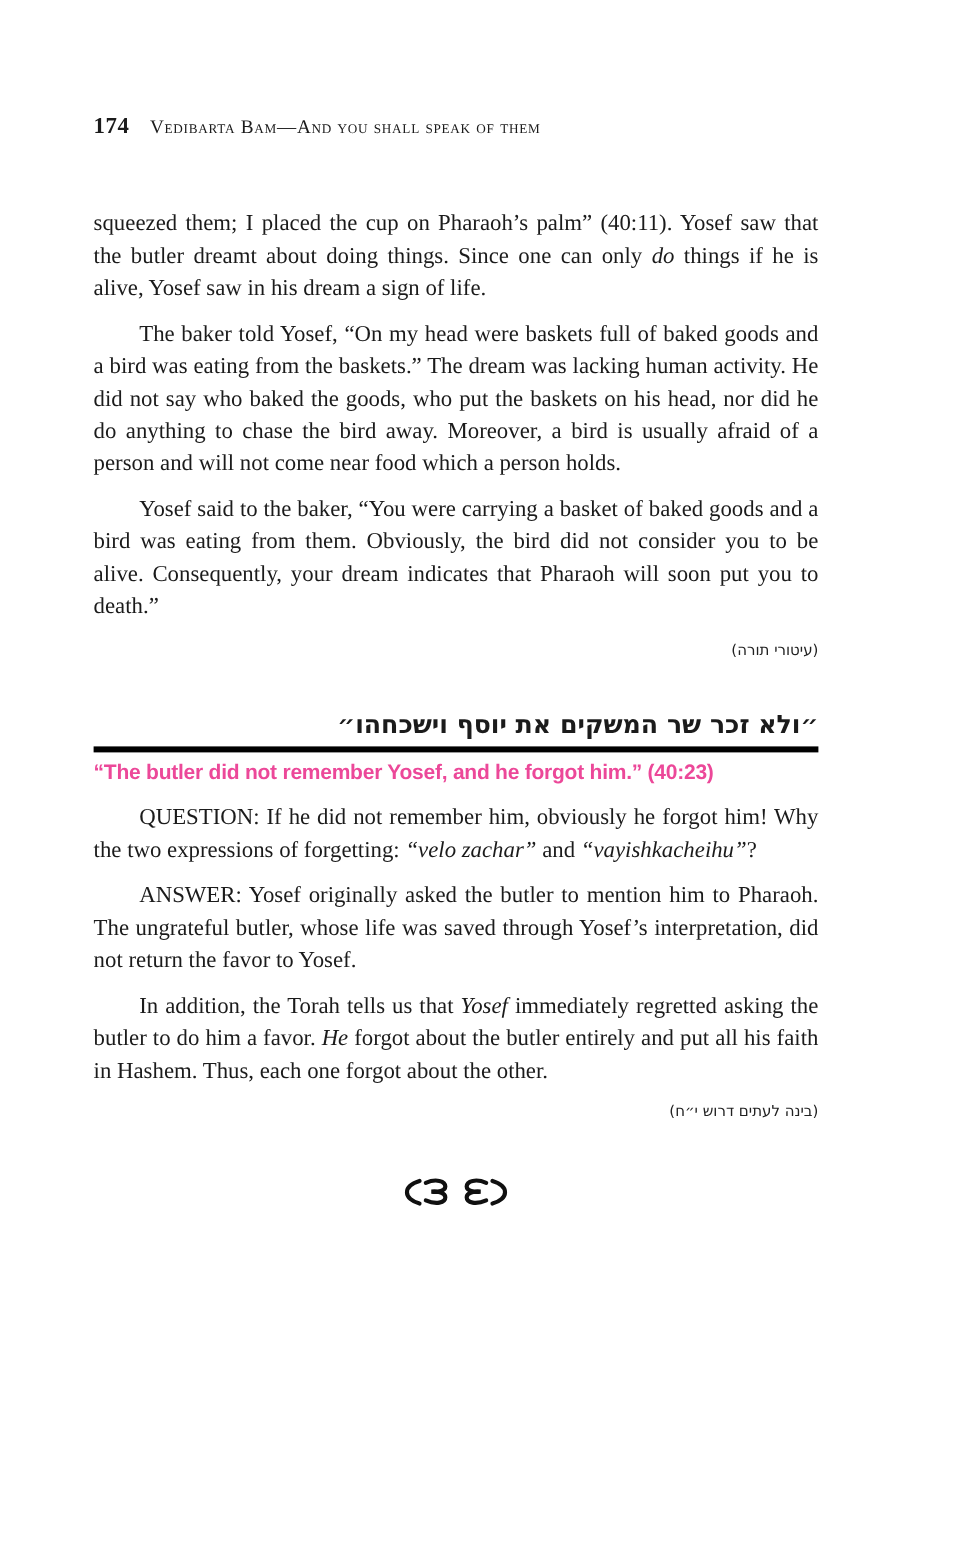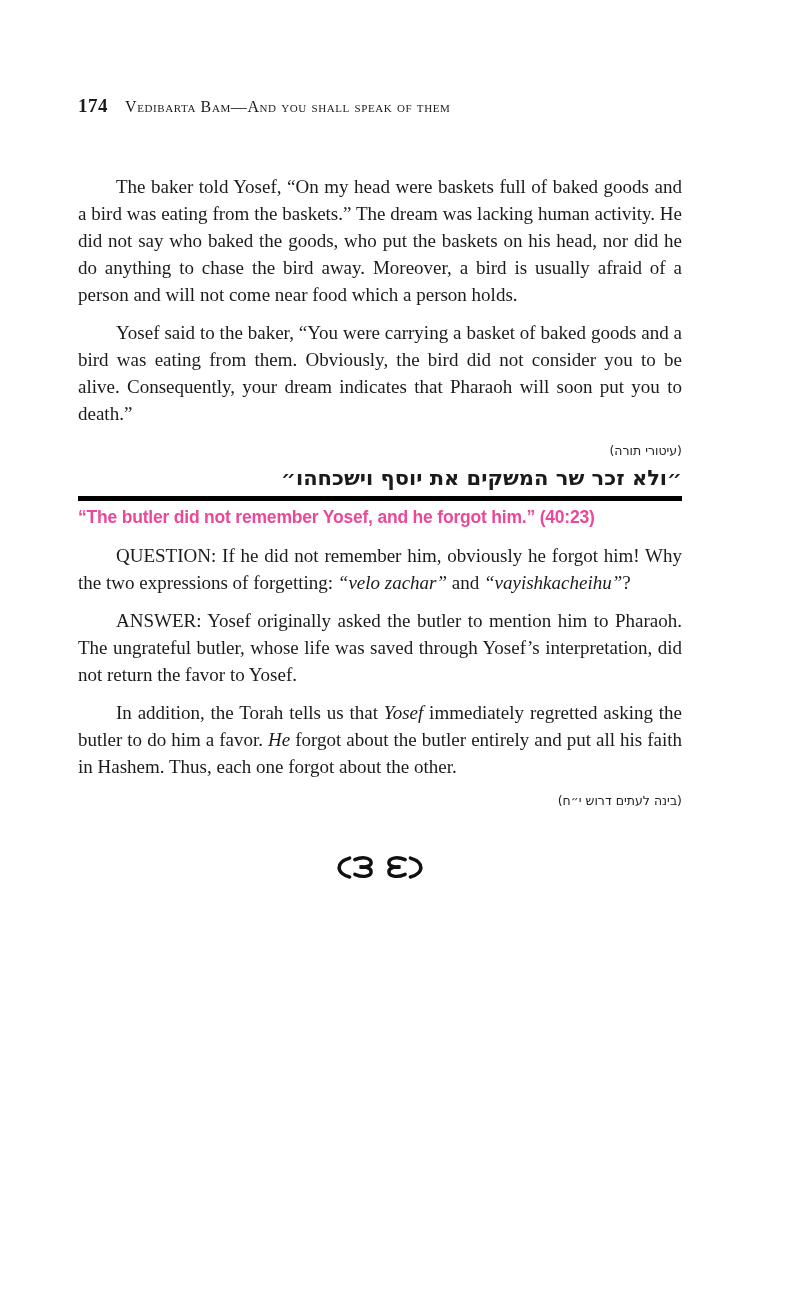--- a/index.html
+++ b/index.html
@@ -61,21 +61,21 @@
     unicode-bidi: isolate;
     color: #222;
   }
   
   .hebrew-heading {
     direction: rtl;
     text-align: right;
     font-family: "DejaVu Sans", sans-serif;
     font-weight: bold;
     font-size: 21px;
-    margin: 6px 0 0 0;
+    margin: 40px 0 0 0;
     line-height: 26px;
   }
   .heading-rule {
     height: 5px;
     background: #000000;
     margin: 5px 0 5px 0;
   }
   .translation-heading {
     font-family: "Liberation Sans", sans-serif;
     font-weight: bold;
@@ -98,20 +98,21 @@
 
 <div class="page">
 
   <div class="running-head">
     <span class="pagenum">174</span>
     <span class="booktitle">Vedibarta Bam—And you shall speak of them</span>
   </div>
 
   <div class="content">
 
+    <p class="par noindent"><span>squeezed them; I placed the cup on Pharaoh’s palm” (40:11). Yosef saw that the butler dreamt about doing things. Since one can only </span><i>do</i><span> things if he is alive, Yosef saw in his dream a sign of life.</span></p>
 
     <p class="par"><span>The baker told Yosef, “On my head were baskets full of baked goods and a bird was eating from the baskets.” The dream was lacking human activity. He did not say who baked the goods, who put the baskets on his head, nor did he do anything to chase the bird away. Moreover, a bird is usually afraid of a person and will not come near food which a person holds.</span></p>
 
     <p class="par"><span>Yosef said to the baker, “You were carrying a basket of baked goods and a bird was eating from them. Obviously, the bird did not consider you to be alive. Consequently, your dream indicates that Pharaoh will soon put you to death.”</span></p>
 
     <div class="attr-wrap">
       <span class="attr-text">(עיטורי תורה)</span>
     </div>
 
     <h2 class="hebrew-heading" dir="rtl">״ולא זכר שר המשקים את יוסף וישכחהו״</h2>

